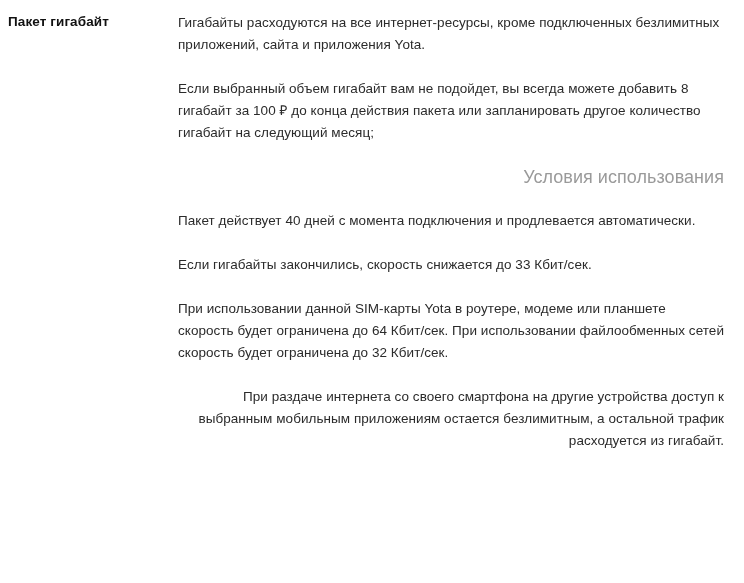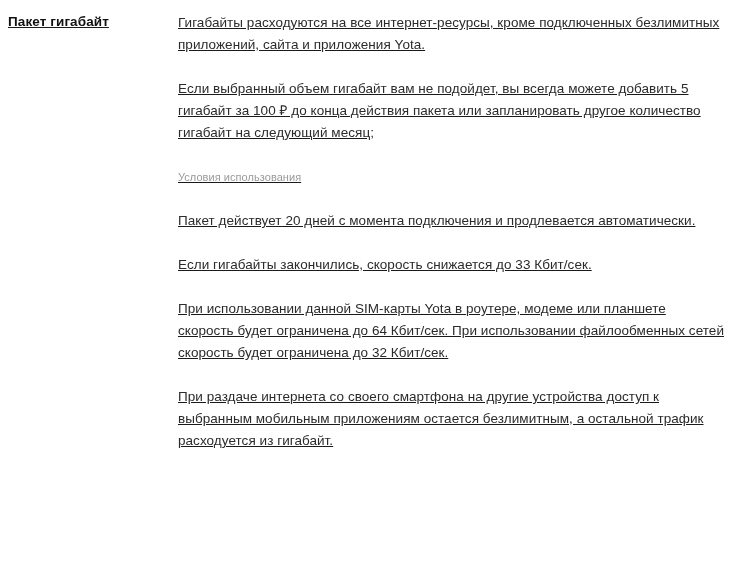--- a/index.html
+++ b/index.html
@@ -14,21 +14,20 @@
     color: #1a1a1a;
     overflow: hidden;
   }
   .doc-section {
     display: flex;
     flex-direction: row;
     align-items: flex-start;
     padding: 12px 0 0 0;
     box-sizing: border-box;
     width: 744px;
-    text-decoration: underline;
   }
   .section-title {
     width: 178px;
     flex: 0 0 178px;
     padding-left: 8px;
     box-sizing: border-box;
     font-size: 13.5px;
     font-weight: bold;
     line-height: 19px;
     color: #111111;
@@ -41,36 +40,38 @@
   }
   .para {
     font-size: 13.5px;
     line-height: 22px;
     color: #2b2b2b;
     margin: 0 0 22px 0;
     letter-spacing: 0.05px;
   }
   .para:last-child {
     margin-bottom: 16px;
+    text-align: right;
   }
   .subheading {
-    font-size: 11px;
+    font-size: 18px;
     line-height: 22px;
     color: #9a9a9a;
     margin: 12px 0 22px 0;
     letter-spacing: 0.05px;
+    text-align: right;
   }
 </style>
 </head>
 <body>
 
 <div class="doc-section">
   <div class="section-title">Пакет гигабайт</div>
   <div class="section-body">
     <p class="para">Гигабайты расходуются на все интернет-ресурсы, кроме подключенных безлимитных приложений, сайта и приложения Yota.</p>
-    <p class="para">Если выбранный объем гигабайт вам не подойдет, вы всегда можете добавить 5 гигабайт за 100 ₽ до конца действия пакета или запланировать другое количество гигабайт на следующий месяц;</p>
+    <p class="para">Если выбранный объем гигабайт вам не подойдет, вы всегда можете добавить 8 гигабайт за 100 ₽ до конца действия пакета или запланировать другое количество гигабайт на следующий месяц;</p>
     <p class="subheading">Условия использования</p>
-    <p class="para">Пакет действует 20 дней с момента подключения и продлевается автоматически.</p>
+    <p class="para">Пакет действует 40 дней с момента подключения и продлевается автоматически.</p>
     <p class="para">Если гигабайты закончились, скорость снижается до 33 Кбит/сек.</p>
     <p class="para">При использовании данной SIM-карты Yota в роутере, модеме или планшете скорость будет ограничена до 64 Кбит/сек. При использовании файлообменных сетей скорость будет ограничена до 32 Кбит/сек.</p>
     <p class="para">При раздаче интернета со своего смартфона на другие устройства доступ к выбранным мобильным приложениям остается безлимитным, а остальной трафик расходуется из гигабайт.</p>
   </div>
 </div>
 
 </body></html>

